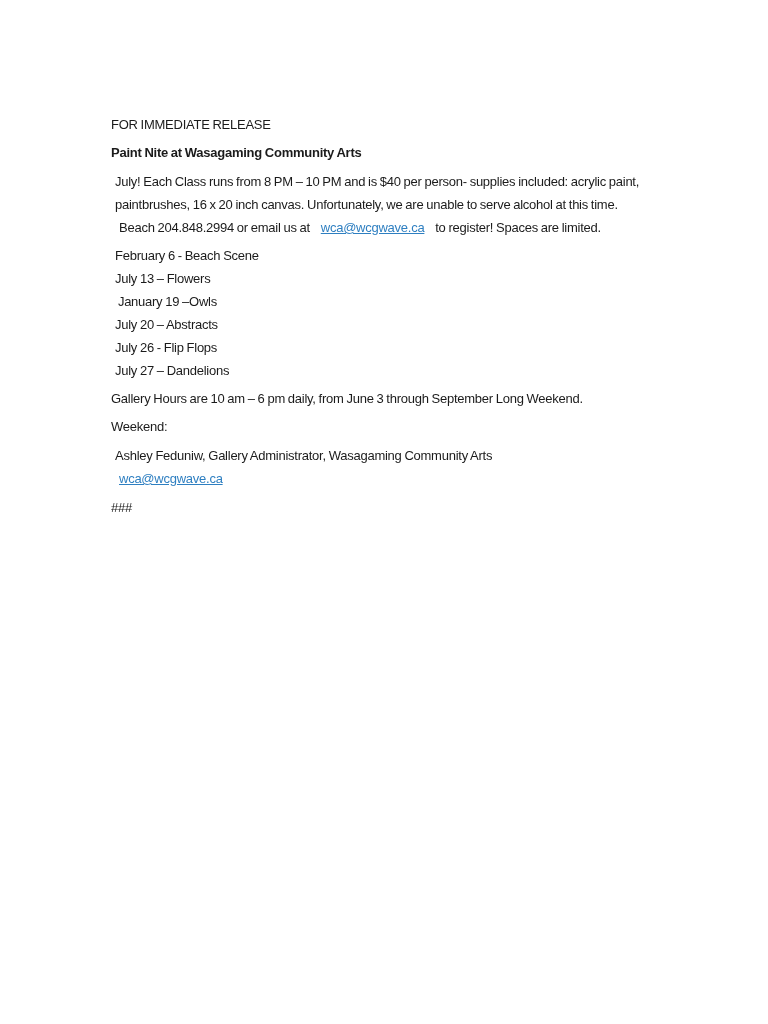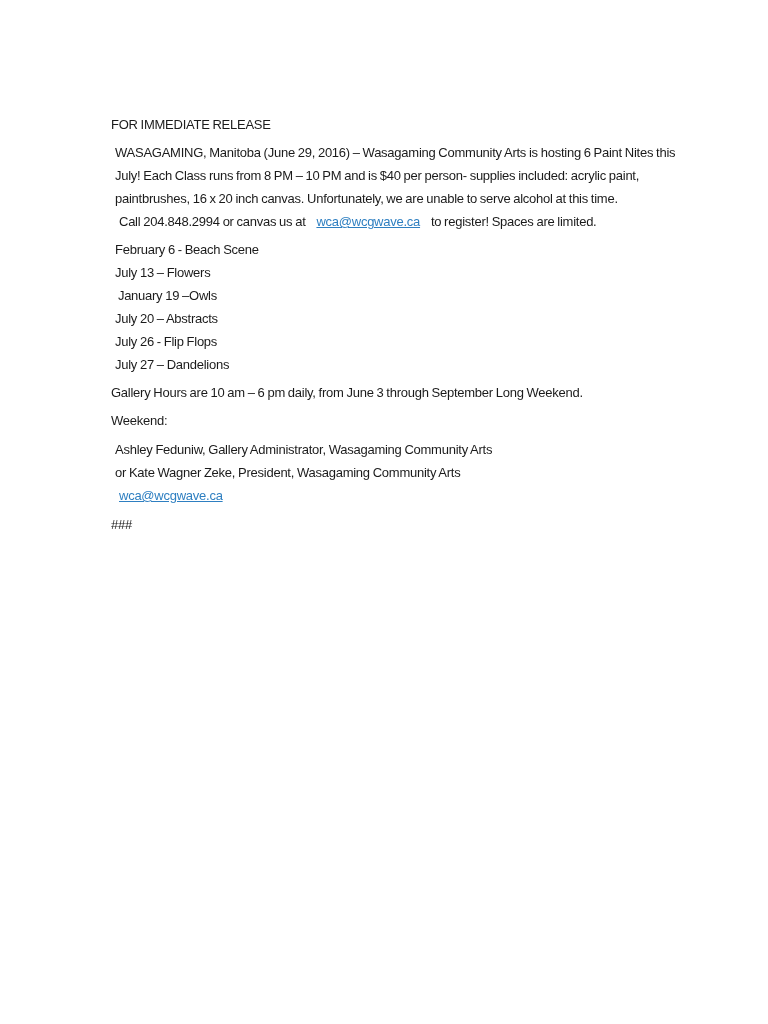--- a/index.html
+++ b/index.html
@@ -42,43 +42,42 @@
   }
 </style>
 </head>
 <body>
 
 <div class="page">
   <div class="content">
 
     <div class="block line">FOR IMMEDIATE RELEASE</div>
 
+    <div class="block gap10 line title">Paint Nite at Wasagaming Community Arts</div>
 
     <div class="block">
-      <div class="line">WASAGAMING, Manitoba (June 29, 2016) – Wasagaming Community Arts is hosting 6 Paint Nites this</div>
       <div class="line">July! Each Class runs from 8 PM – 10 PM and is $40 per person- supplies included: acrylic paint,</div>
       <div class="line">paintbrushes, 16 x 20 inch canvas. Unfortunately, we are unable to serve alcohol at this time.</div>
-      <div class="line"><span>Call 204.848.2994 or canvas us at </span><a class="doc-link" href="#">wca@wcgwave.ca</a><span> to register! Spaces are limited.</span></div>
+      <div class="line"><span>Beach 204.848.2994 or email us at </span><a class="doc-link" href="#">wca@wcgwave.ca</a><span> to register! Spaces are limited.</span></div>
     </div>
 
     <div class="block">
       <div class="line">February 6 - Beach Scene</div>
       <div class="line">July 13 – Flowers</div>
       <div class="line"> January 19 –Owls</div>
       <div class="line">July 20 – Abstracts</div>
       <div class="line">July 26 - Flip Flops</div>
       <div class="line">July 27 – Dandelions</div>
     </div>
 
     <div class="block line">Gallery Hours are 10 am – 6 pm daily, from June 3 through September Long Weekend.</div>
 
     <div class="block gap10 line">Weekend:</div>
 
     <div class="block gap10">
       <div class="line">Ashley Feduniw, Gallery Administrator, Wasagaming Community Arts</div>
-      <div class="line">or Kate Wagner Zeke, President, Wasagaming Community Arts</div>
       <div class="line"><a class="doc-link" href="#">wca@wcgwave.ca</a></div>
     </div>
 
     <div class="block line">###</div>
 
   </div>
 </div>
 
 </body></html>

